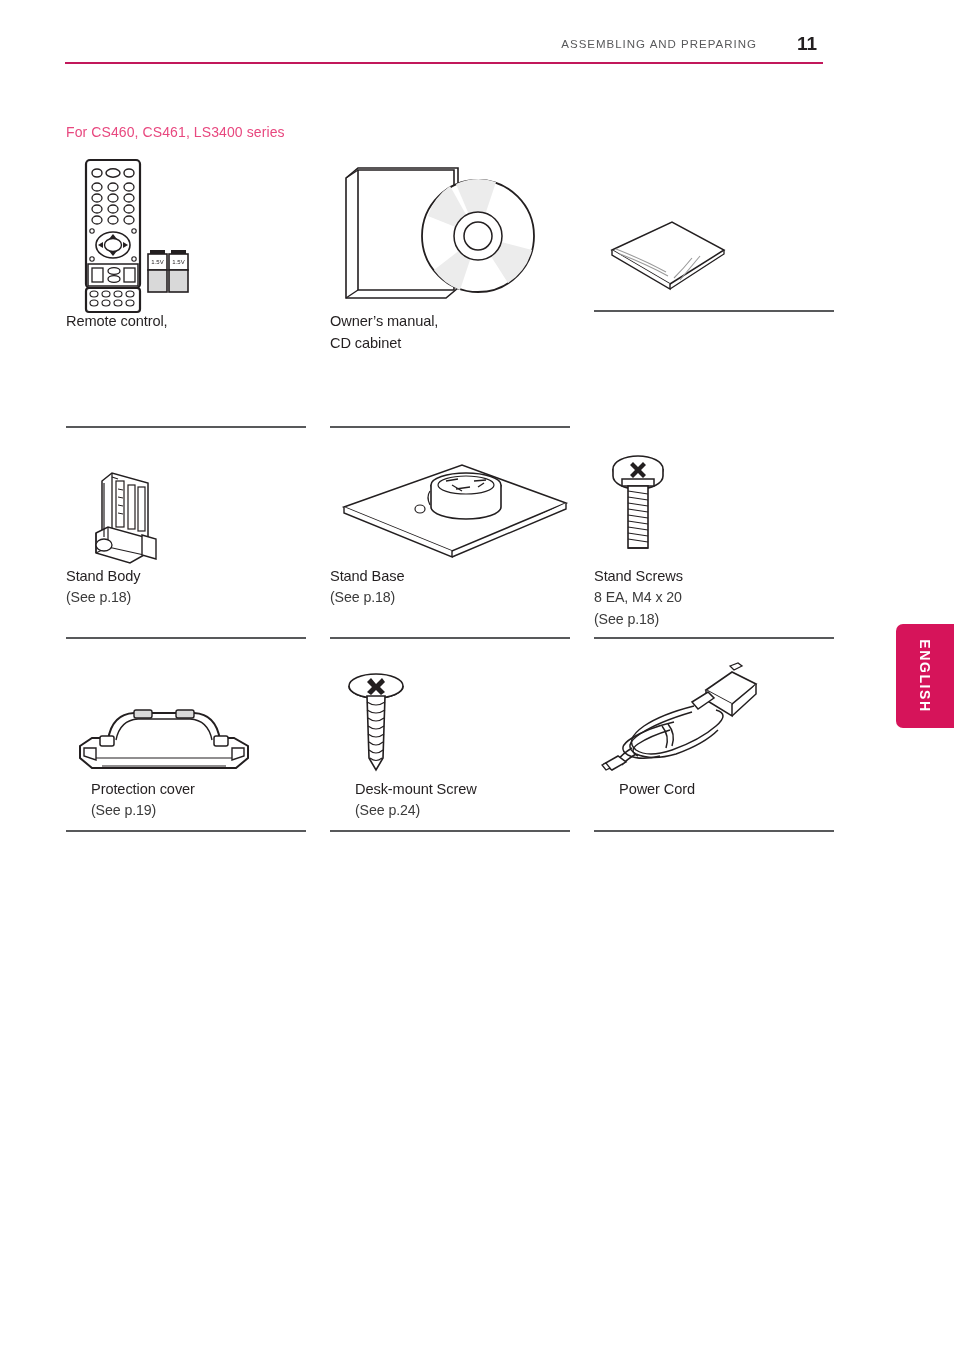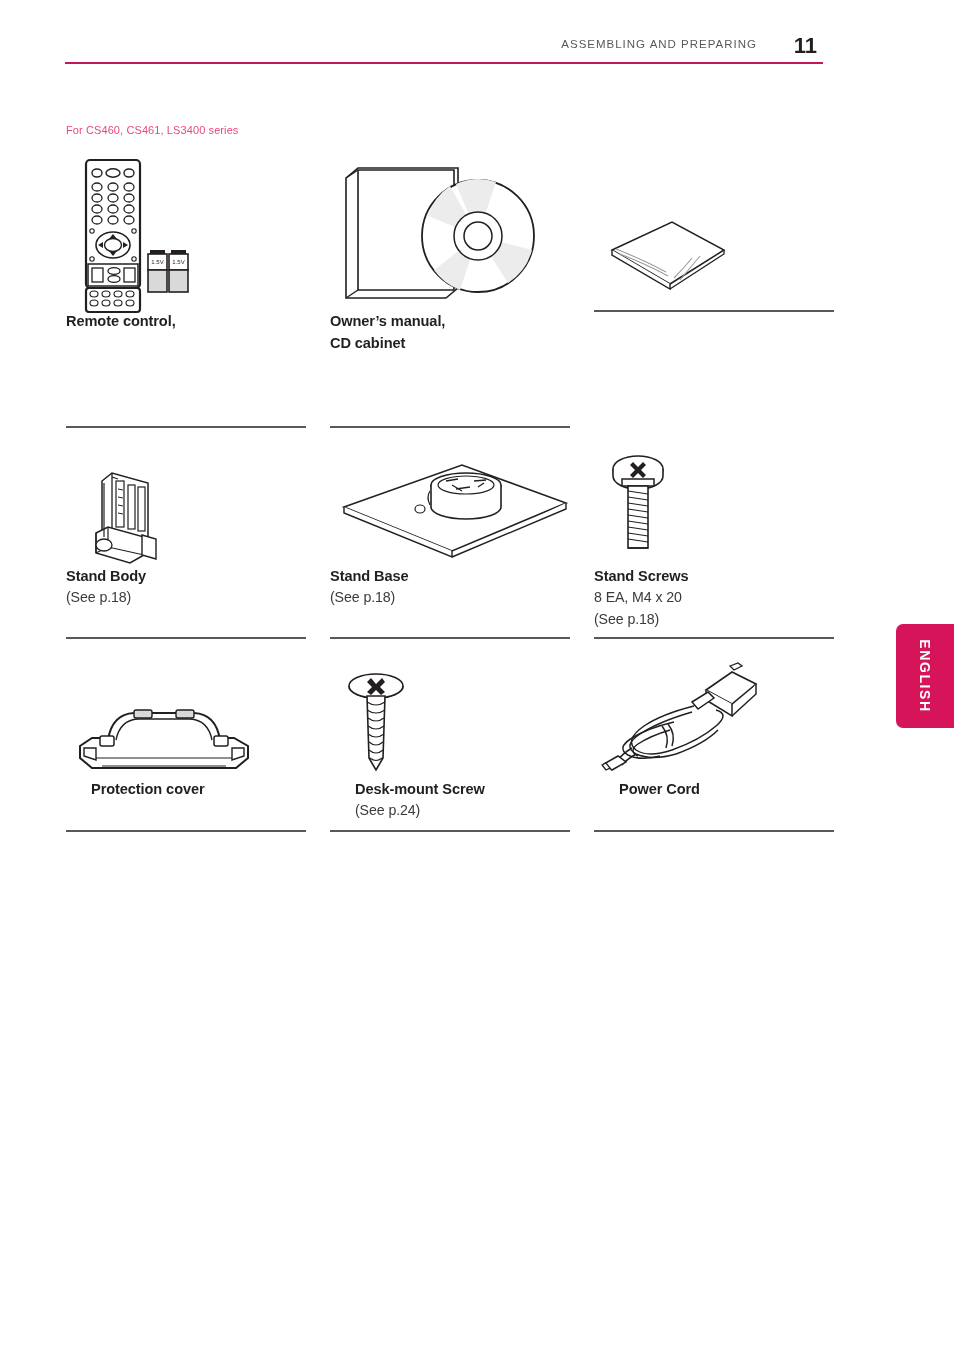--- a/index.html
+++ b/index.html
@@ -30,39 +30,39 @@
     top: 0;
     font-size: 11.5px;
     letter-spacing: 1.0px;
     color: #58595b;
     white-space: nowrap;
   }
   .page-header .page-number {
     position: absolute;
     right: 6px;
     top: -5px;
-    font-size: 22px;
+    font-size: 19px;
     font-weight: 700;
     color: #231f20;
   }
   .header-rule {
     position: absolute;
     left: 65px;
     top: 62px;
     width: 758px;
     height: 1.6px;
     background: #c2185b;
   }
 
   
   .section-title {
     position: absolute;
     left: 66px;
     top: 124px;
-    font-size: 11px;
+    font-size: 14px;
     color: #e8487f;
     letter-spacing: 0.1px;
   }
 
   
   .english-tab {
     position: absolute;
     left: 896px;
     top: 624px;
     width: 58px;
@@ -105,21 +105,21 @@
   .acc-cell .fig {
     position: relative;
     height: 150px;
   }
   .acc-cell .fig svg { display: block; }
   .acc-cell .caption {
     padding-right: 18px;
   }
   .cap-title {
     font-size: 14.6px;
-    font-weight: 700;
+    font-weight: 400;
     color: #231f20;
     line-height: 1.52;
     letter-spacing: -0.1px;
   }
   .cap-sub {
     font-size: 14.2px;
     font-weight: 400;
     color: #3b3b3b;
     line-height: 1.52;
     letter-spacing: -0.1px;
@@ -402,20 +402,21 @@
           <rect x="28" y="40" width="14" height="10" rx="2" fill="#ffffff" stroke="#231f20" stroke-width="1.5"></rect>
           <rect x="142" y="40" width="14" height="10" rx="2" fill="#ffffff" stroke="#231f20" stroke-width="1.5"></rect>
           <path d="M12 52 L24 52 L24 64 L12 60 Z" fill="#ffffff" stroke="#231f20" stroke-width="1.4"></path>
           <path d="M160 52 L172 52 L172 60 L160 64 Z" fill="#ffffff" stroke="#231f20" stroke-width="1.4"></path>
           <path d="M24 62 L160 62" stroke="#231f20" stroke-width="1.2"></path>
           <path d="M30 70 L154 70" stroke="#231f20" stroke-width="1.2"></path>
         </svg>
       </div>
       <div class="caption">
         <div class="cap-title">Protection cover</div>
+        <div class="cap-sub">(See p.19)</div>
       </div>
       <div class="rule-wrap">
           <div class="cell-rule"></div>
         </div>
     </div>
 
     <div class="acc-cell col2">
       <div class="fig">
         <svg width="90" height="120" viewBox="0 0 90 120" style="position:absolute;left:8px;top:8px;">
           <ellipse cx="38" cy="20" rx="27" ry="12" fill="#ffffff" stroke="#231f20" stroke-width="1.6"></ellipse>

